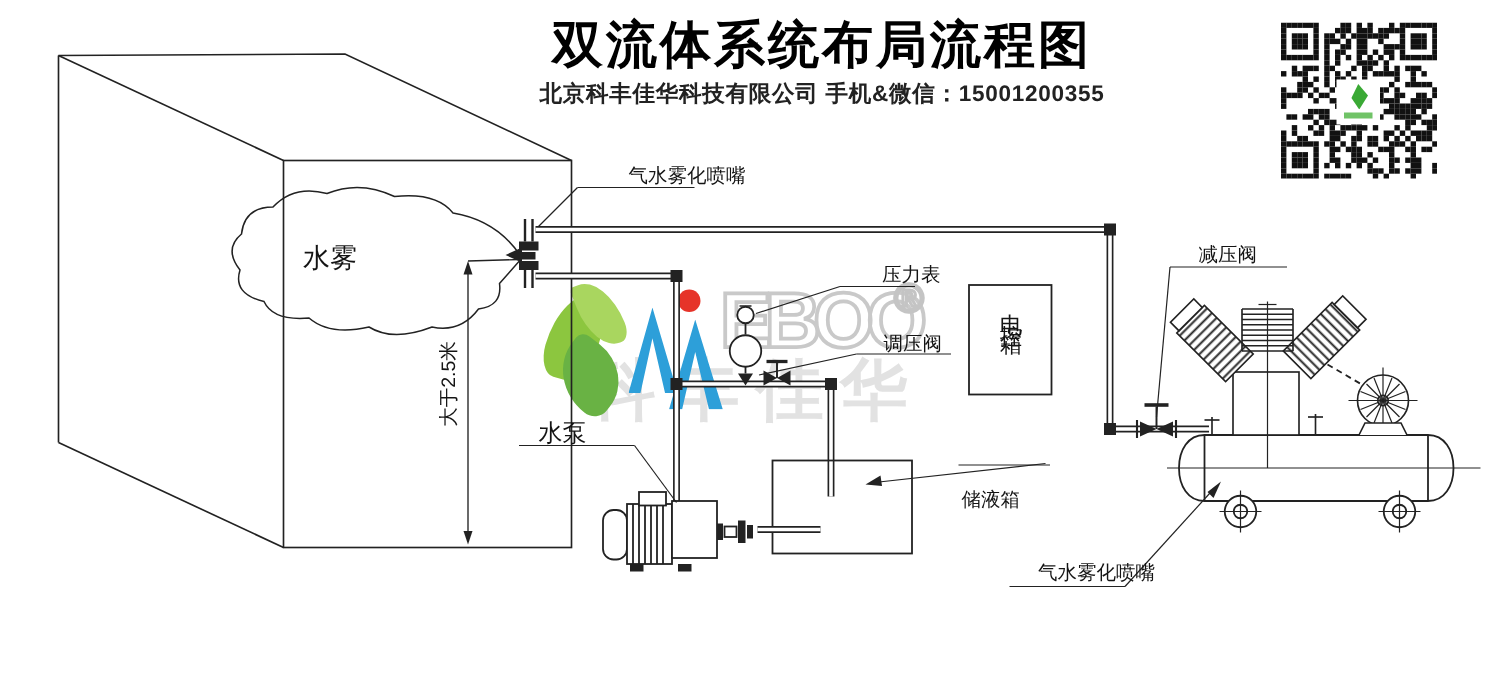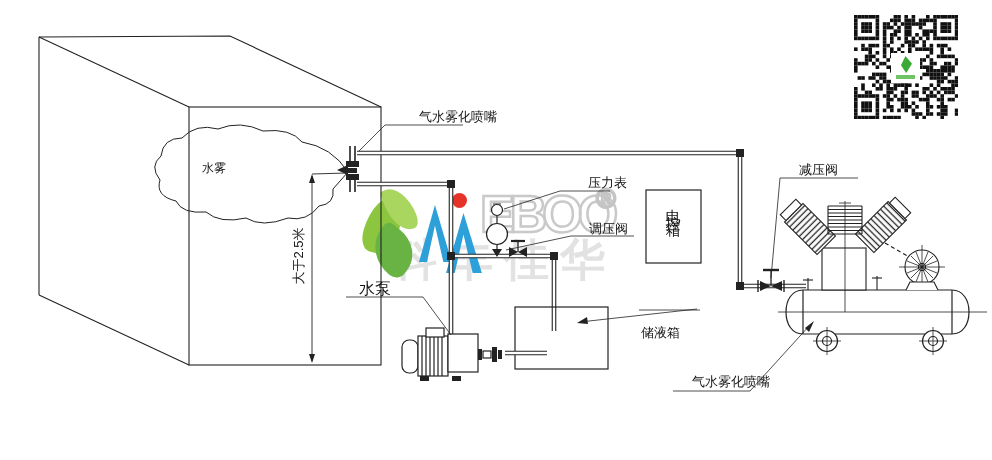--- a/index.html
+++ b/index.html
@@ -6,21 +6,21 @@
   .stage{position:relative;width:992px;height:460px;background:#fff;overflow:hidden;
          font-family:"Liberation Sans","DejaVu Sans",sans-serif;color:#111;}
   .stage svg{position:absolute;left:0;top:0;z-index:2;}
   
   .title-block{position:absolute;left:318px;top:12px;width:460px;text-align:center;z-index:3;}
   .title{font-size:34px;font-weight:bold;letter-spacing:2px;color:#000;line-height:1.1;}
   .subtitle{font-size:15px;font-weight:bold;color:#222;margin-top:4px;letter-spacing:0.5px;}
   
   .lbl{position:absolute;font-size:13px;color:#141414;white-space:nowrap;z-index:3;}
   .lbl-nozzle{left:388px;top:108px;margin-left:31px;}
-  .lbl-mist{left:202px;top:160px;font-size:12px;}
+  .lbl-mist{left:202px;top:160px;font-size:18px;}
   .lbl-height{left:258px;top:247px;width:82px;text-align:center;transform:rotate(-90deg);font-size:13px;}
   .lbl-pg{left:563px;top:174px;margin-left:25px;}
   .lbl-rv{left:589px;top:220px;}
   .lbl-cb{left:663px;top:197px;writing-mode:vertical-rl;letter-spacing:7px;font-size:15px;}
   .lbl-pump{left:359px;top:279px;font-size:16px;font-family:Liberation Serif, serif;}
   .lbl-tank{left:641px;top:292px;margin-top:32px;}
   .lbl-red{left:799px;top:161px;}
   .lbl-comp{left:692px;top:373px;}
   
   .wm{position:absolute;left:0;top:0;width:992px;height:460px;z-index:1;}
@@ -253,20 +253,24 @@
         <line x1="697" y1="309" x2="580" y2="322"></line>
       <polygon points="577,323 587,317 588,324" fill="#222" stroke="none"></polygon>
       <line x1="780" y1="178" x2="858" y2="178"></line>
         <line x1="780" y1="178" x2="771" y2="278"></line>
       <line x1="673" y1="391" x2="750" y2="391"></line>
         <line x1="750" y1="391" x2="810" y2="325"></line>
       <polygon points="814,321 805,328 809,332" fill="#222" stroke="none"></polygon>
     </g>
   </svg>
 
+  <div class="title-block">
+    <div class="title">双流体系统布局流程图</div>
+    <div class="subtitle">北京科丰佳华科技有限公司 手机&amp;微信：15001200355</div>
+  </div>
 
   <div class="lbl lbl-nozzle">气水雾化喷嘴</div>
   <div class="lbl lbl-mist">水雾</div>
   <div class="lbl lbl-height">大于2.5米</div>
   <div class="lbl lbl-pg">压力表</div>
   <div class="lbl lbl-rv">调压阀</div>
   <div class="lbl lbl-cb">电控箱</div>
   <div class="lbl lbl-pump">水泵</div>
   <div class="lbl lbl-tank">储液箱</div>
   <div class="lbl lbl-red">减压阀</div>

